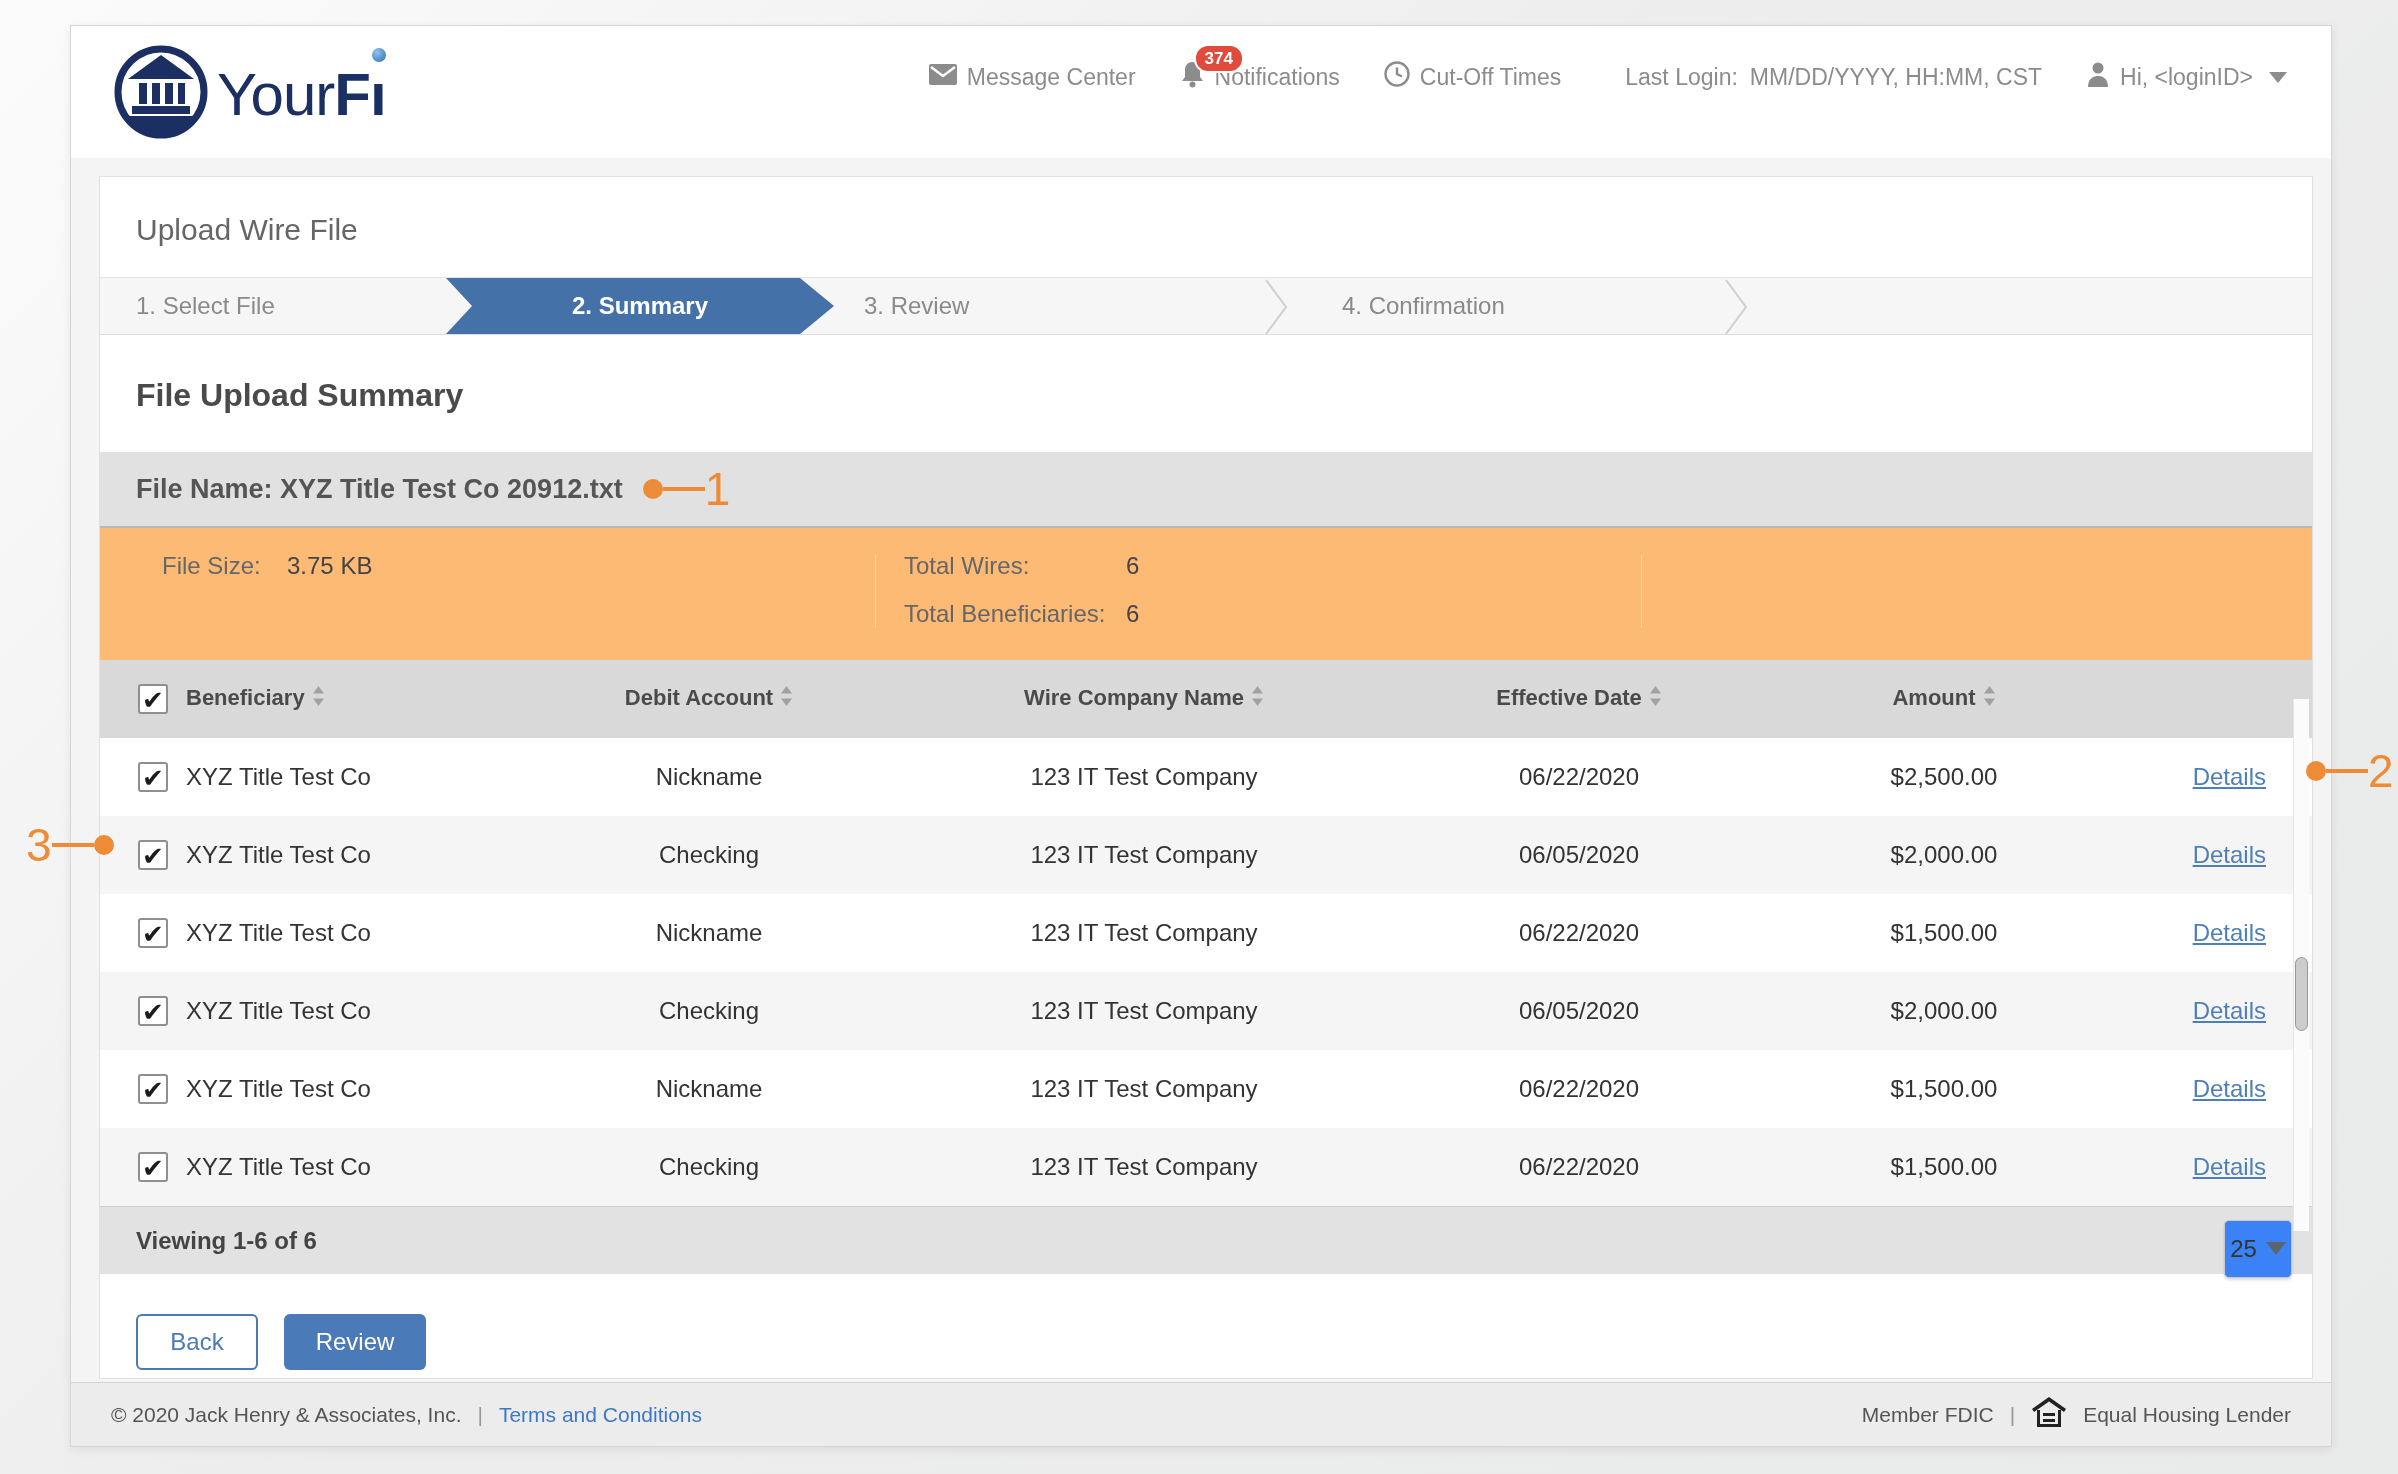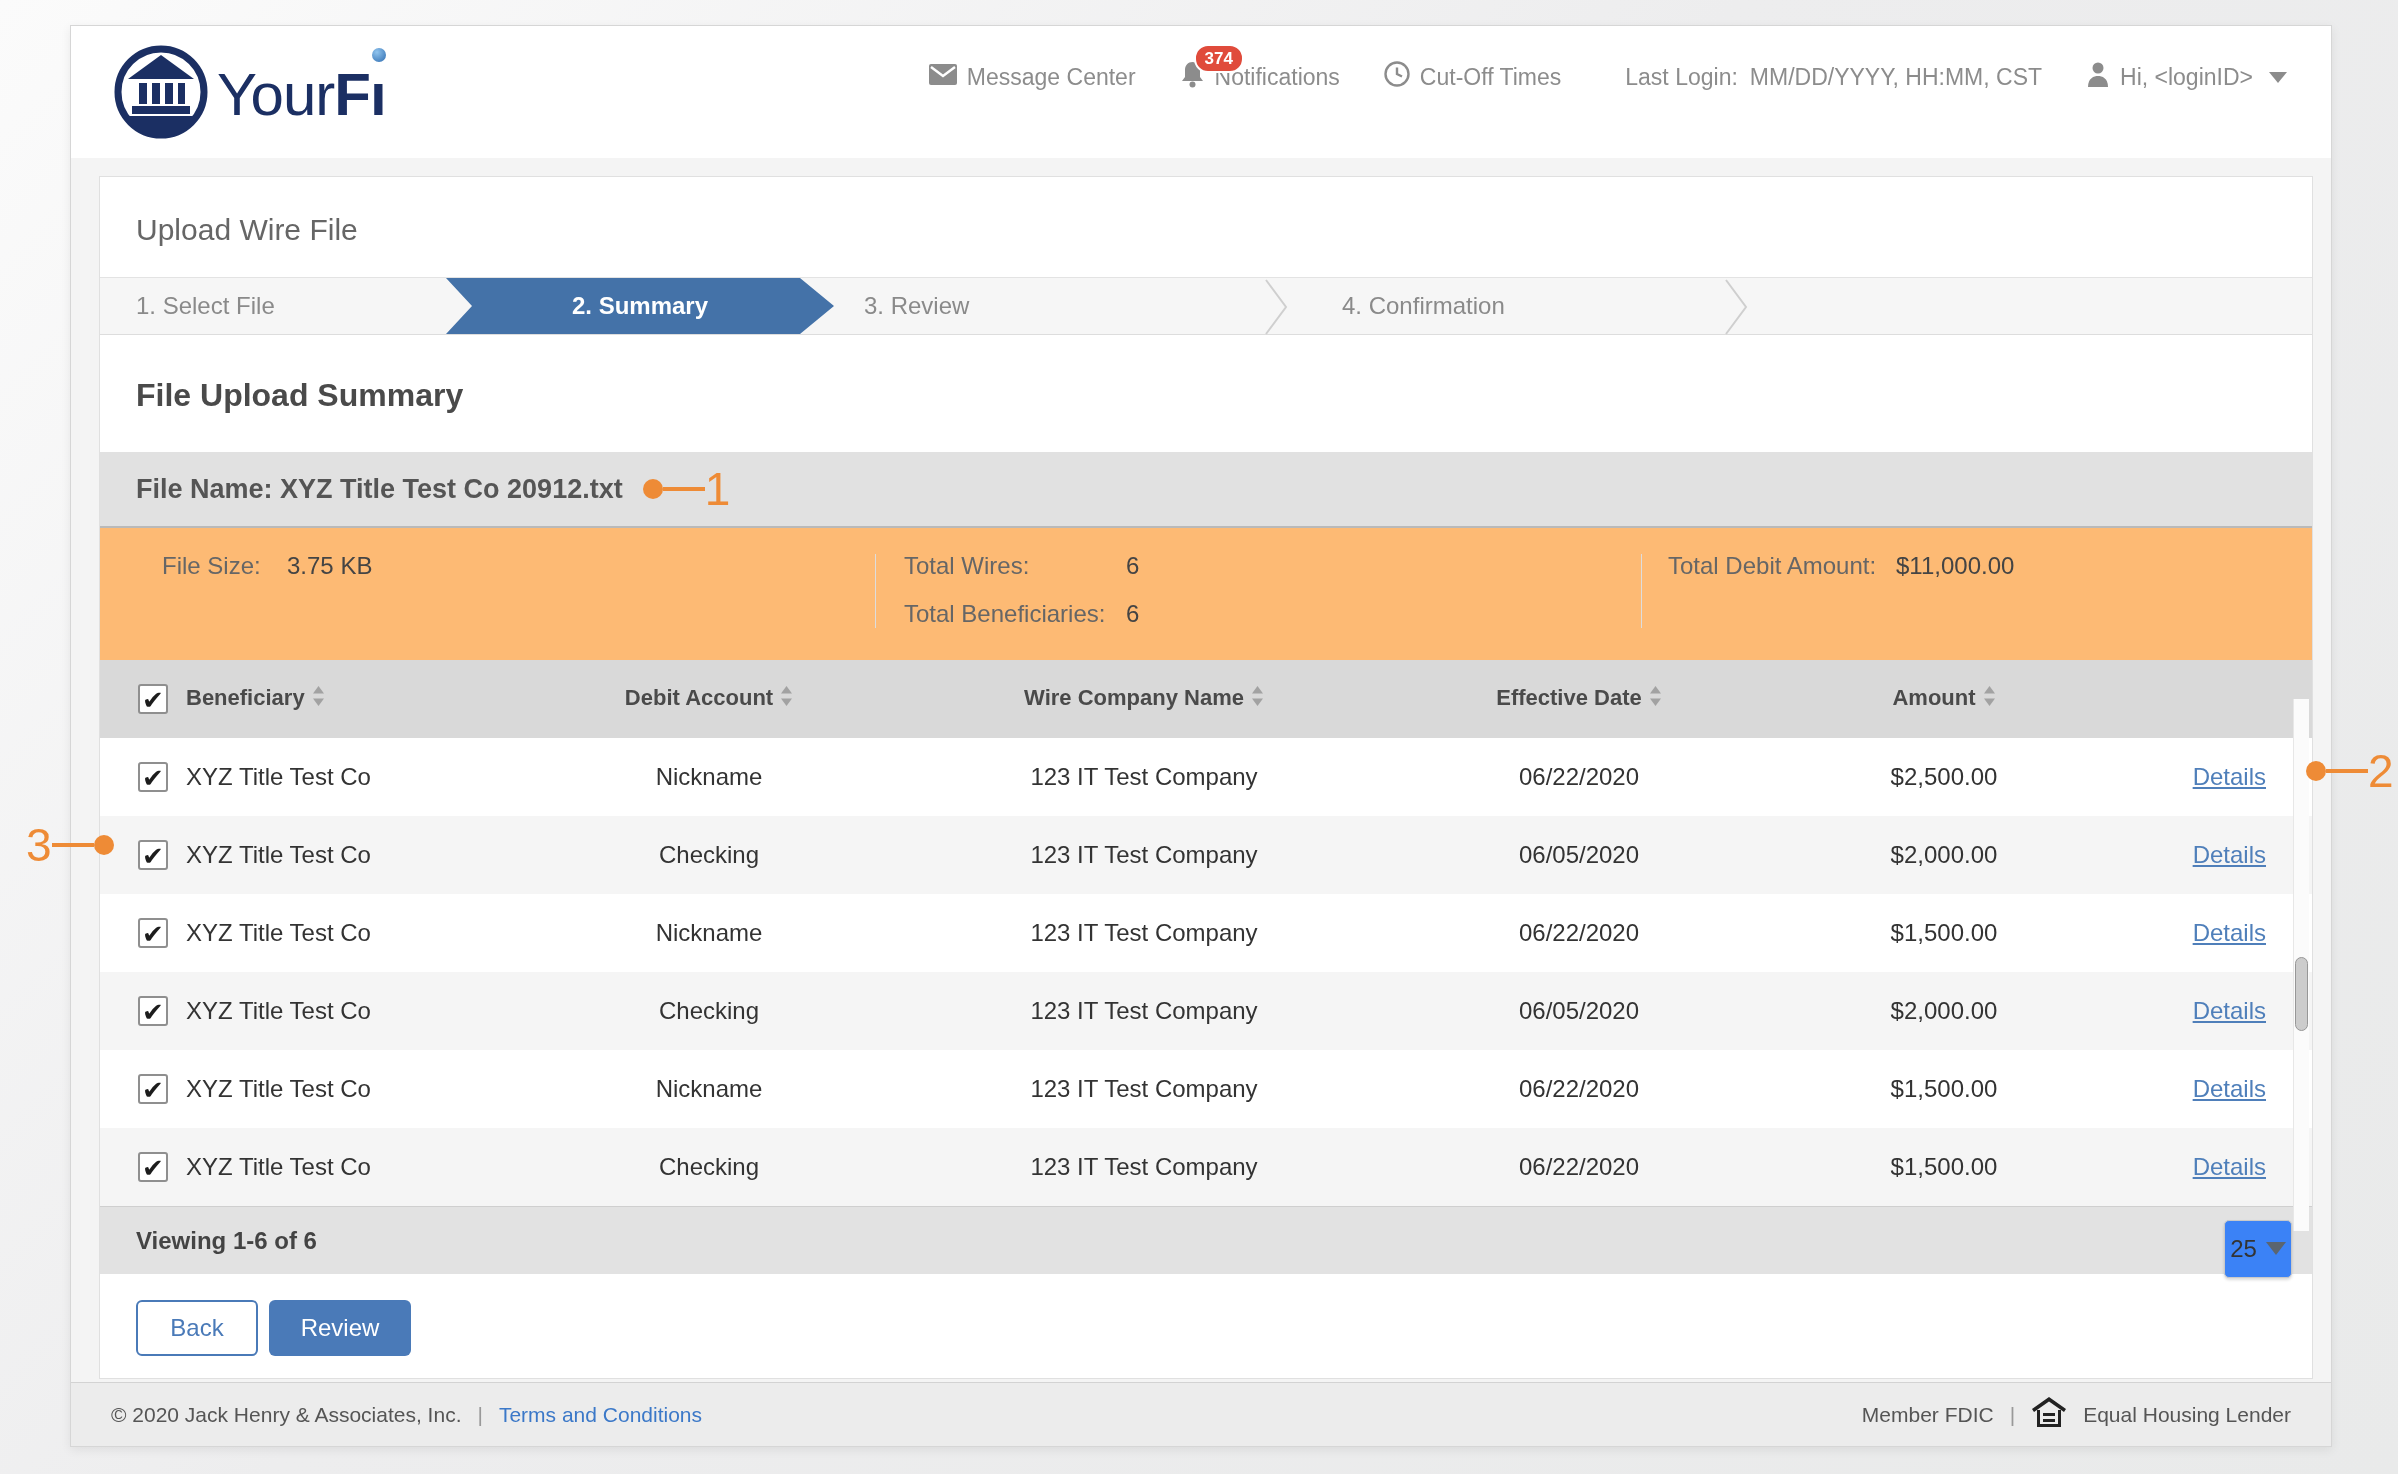--- a/index.html
+++ b/index.html
@@ -108,21 +108,21 @@
   
   .viewing-bar { height:68px; background:#e2e2e2; border-top:1px solid #cfcfcf; flex:none;
                  display:flex; align-items:center; justify-content:space-between; padding:0 20px 0 36px; }
   .viewing-text { font-size:24px; font-weight:bold; color:#444; }
   .pagesize { width:68px; height:58px; background:#3b82f6; border:1px solid #c9c9c9; border-radius:5px;
               box-shadow:0 2px 3px rgba(0,0,0,0.15); display:flex; align-items:center; justify-content:center;
               gap:9px; font-size:24px; color:#333; cursor:pointer; transform:translateY(8px); }
   .pagesize .caret { width:0; height:0; border-left:10px solid transparent; border-right:10px solid transparent;
                      border-top:13px solid #5b6570; }
   
-  .actions-row { padding:26px 36px; display:flex; gap:11px; }
+  .actions-row { padding:40px 36px; display:flex; gap:26px; }
   .btn { height:56px; border-radius:6px; font-size:24px; font-family:"Liberation Sans",sans-serif; cursor:pointer; }
   .btn-back { width:122px; background:#fff; border:2px solid #4a7ab8; color:#4a7ab8; }
   .btn-review { width:142px; background:#4a7ab8; border:none; color:#fff; }
   
   .card-footer { height:64px; background:#ececec; border-top:1px solid #d3d3d3; flex:none;
                  display:flex; align-items:center; justify-content:space-between; padding:0 40px;
                  font-size:21px; color:#555; }
   .foot-left, .foot-right { display:flex; align-items:center; gap:16px; }
   .foot-sep { color:#999; }
   .terms-link { color:#3b78c8; cursor:pointer; }
@@ -243,26 +243,20 @@
           <div class="info-row">
             <span class="info-label">Total Wires:</span>
             <span class="info-value">6</span>
           </div>
           <div class="info-row">
             <span class="info-label">Total Beneficiaries:</span>
             <span class="info-value">6</span>
           </div>
         </div>
         <div class="info-divider"></div>
-        <div class="info-col info-col-3">
-          <div class="info-row">
-            <span class="info-label">Total Debit Amount:</span>
-            <span class="info-value">$11,000.00</span>
-          </div>
-        </div>
       </div>
 
       <table>
         <colgroup>
             <col class="c-cb">
             <col class="c-ben">
             <col class="c-debit">
             <col class="c-wire">
             <col class="c-date">
             <col class="c-amt">

